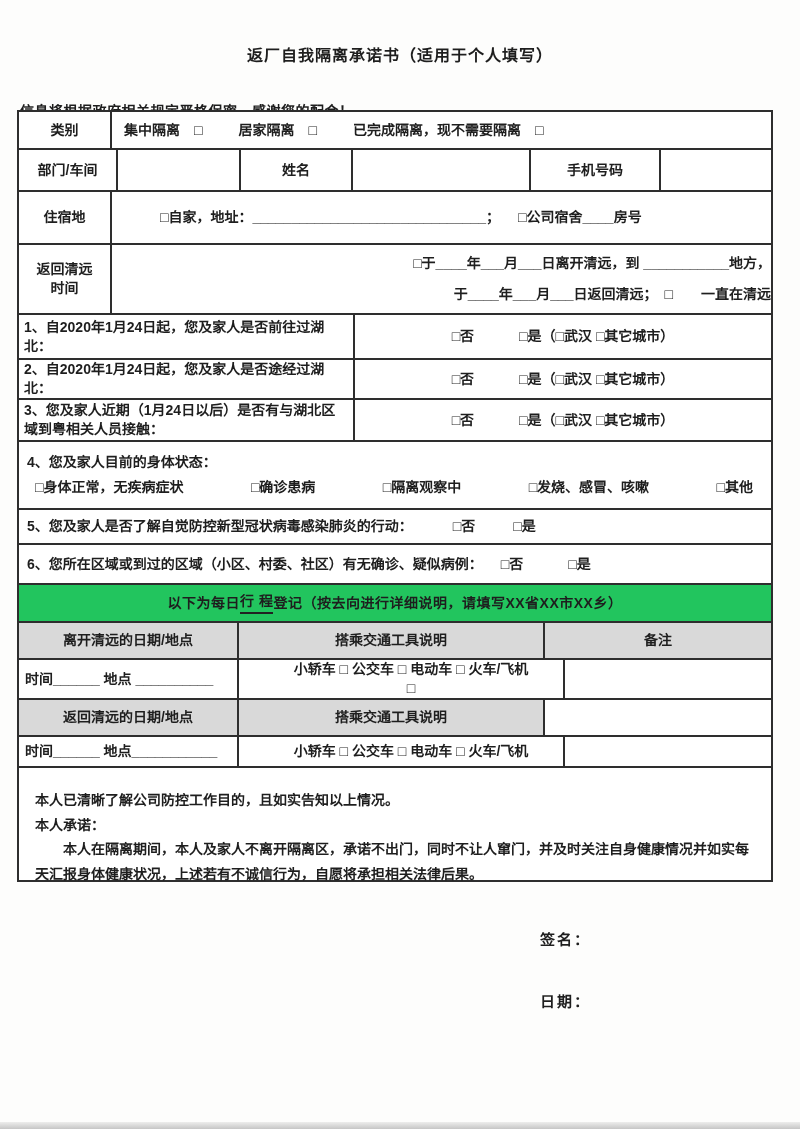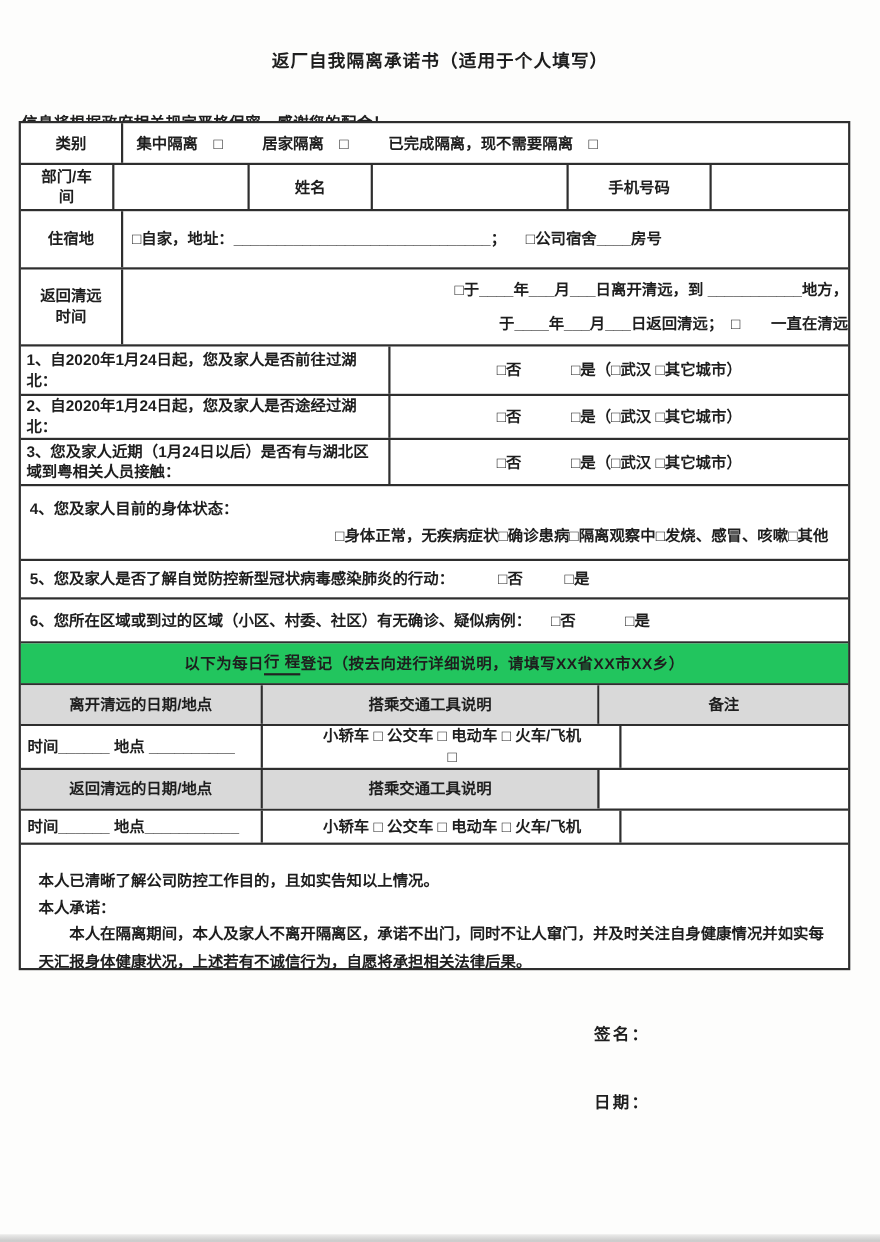--- a/index.html
+++ b/index.html
@@ -29,24 +29,24 @@
   .c { border-right:2px solid #2e2e2e; display:flex; align-items:center; min-width:0; }
   .c:last-child { border-right:none; }
   .lab { justify-content:center; text-align:center; padding:0 13px; }
   .grow { flex:1 1 auto; }
   .hdr { background:#d9d9d9; justify-content:center; font-weight:700; }
   .banner { background:#22c55e; justify-content:center; font-weight:700; letter-spacing:0.5px; }
   .banner .u { border-bottom:2px solid #222; padding-bottom:1px; }
   .qcell { padding:2px 6px 2px 5px; }
   .anscell { justify-content:center; gap:45px; }
   .optrow1 { padding-left:12px; gap:36px; }
-  .rescell { padding-left:8px; gap:18px; }
+  .rescell { padding-left:8px; gap:18px;margin-left:40px; }
   .vstack { flex-direction:column; align-items:flex-end; justify-content:center; gap:12px; padding-left:8px; }
   .health { flex-direction:column; align-items:stretch; justify-content:space-evenly; padding:4px 8px; }
-  .health .opts { display:flex; justify-content:flex-end; padding:0 10px 0 8px; }
+  .health .opts { display:flex; justify-content:space-between; padding:0 10px 0 8px; }
   .inline-q { padding-left:8px; }
   .transport { flex-direction:column; justify-content:center; align-items:center; text-align:center; padding:0 6px;margin-left:20px; }
   .commit { display:block; padding:20px 14px 0 16px; line-height:1.75; }
   .commit .p3 { text-indent:2em; }
   .dtcell { padding-left:6px; }
   .sig { position:absolute; left:540px; font-size:15px; font-weight:600; letter-spacing:2px; }
   .bottom-bar {
     position:absolute; left:0; right:0; bottom:0; height:7px;
     background:linear-gradient(180deg,#ededec,#c6c6c6);
   }
@@ -64,21 +64,21 @@
     <div class="r" style="height:38px">
       <div class="c lab" style="width:93px">类别</div>
       <div class="c grow optrow1">
         <span>集中隔离　□</span>
         <span>居家隔离　□</span>
         <span>已完成隔离，现不需要隔离　□</span>
       </div>
     </div>
 
     <div class="r" style="height:42px">
-      <div class="c lab" style="width:85px">部门/车间</div>
+      <div class="c lab" style="width:99px">部门/车间</div>
       <div class="c" style="width:123px"></div>
       <div class="c lab" style="width:112px">姓名</div>
       <div class="c" style="width:178px"></div>
       <div class="c lab" style="width:130px">手机号码</div>
       <div class="c grow"></div>
     </div>
 
     <div class="r" style="height:53px">
       <div class="c lab" style="width:93px">住宿地</div>
       <div class="c grow rescell">

